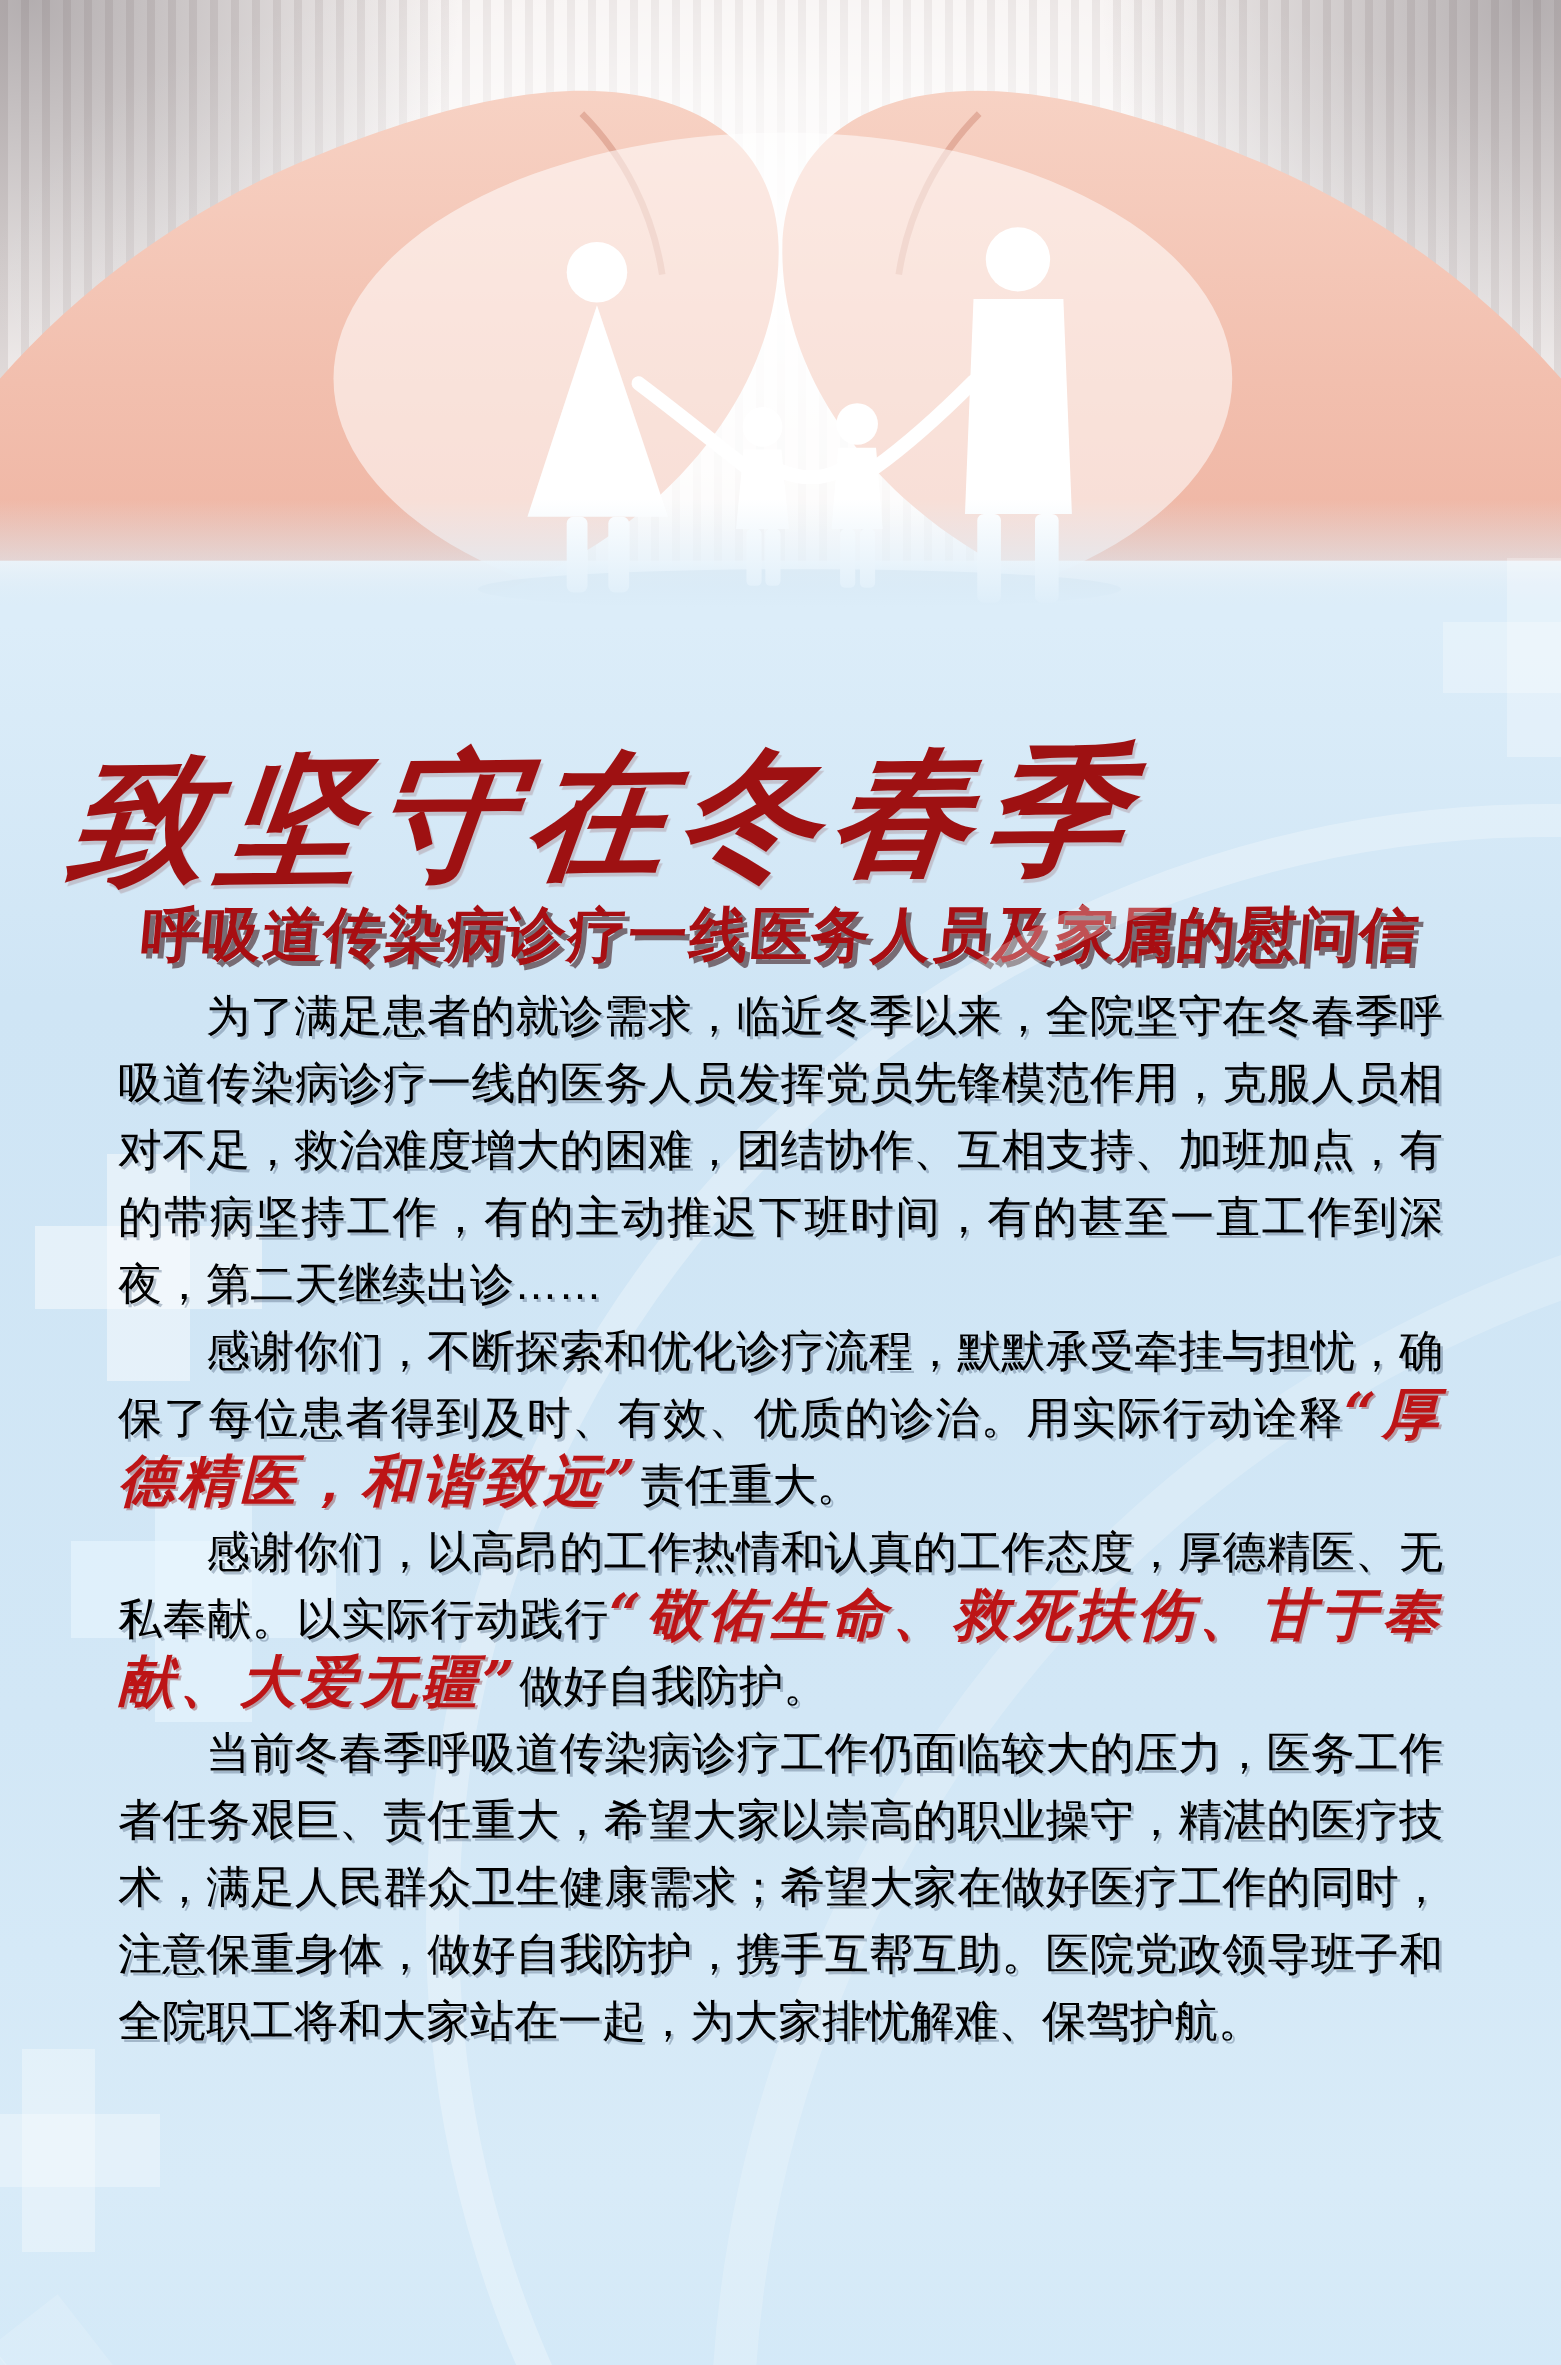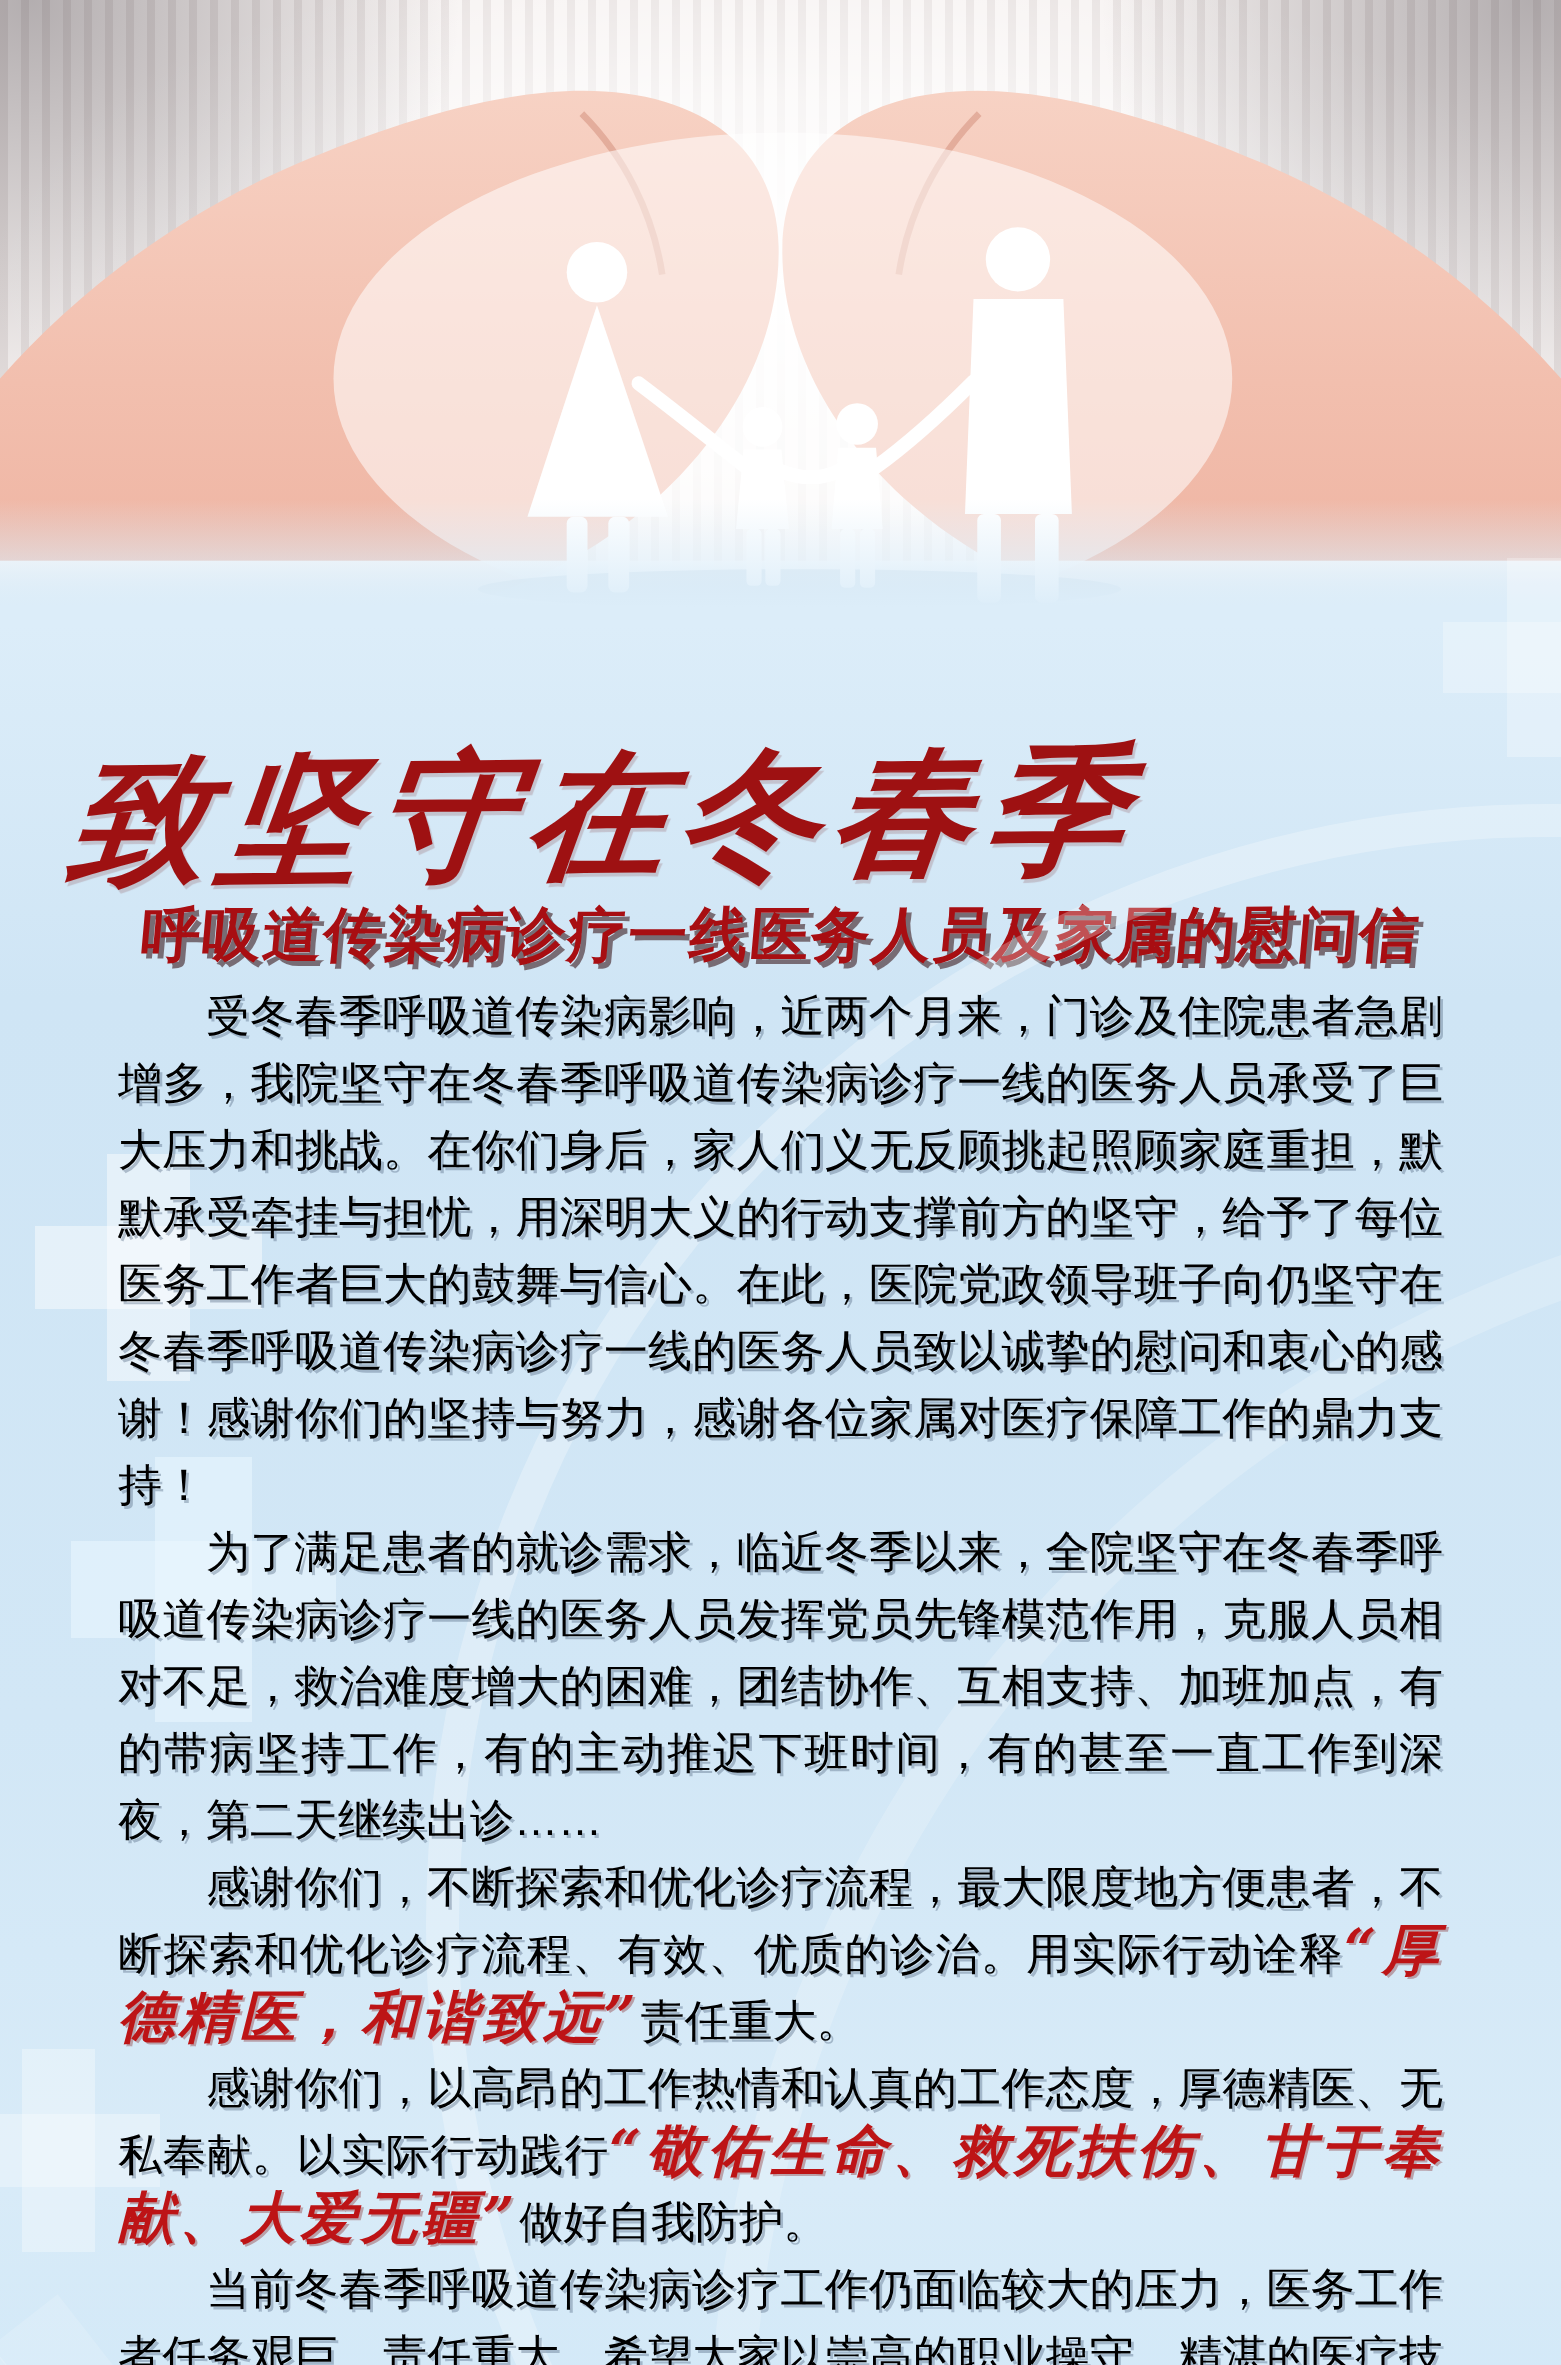--- a/index.html
+++ b/index.html
@@ -126,21 +126,20 @@
   <div class="cross" style="--s:199px;--a:71px;--c:rgba(255,255,255,.28);width:199px;height:199px;left:1443px;top:558px;"></div>
   <div class="arc" style="width:2176px;height:2176px;left:426px;top:804px;"></div>
   <div class="arc" style="width:2460px;height:2460px;left:710px;top:1183px;border-width:43px;border-color:rgba(255,255,255,.20);"></div>
   <div class="band" style="left:123px;top:2105px;width:142px;height:1230px;"></div>
   <div class="band" style="left:331px;top:2200px;width:85px;height:1135px;background:rgba(255,255,255,.15);"></div>
 
   <h1 class="title">致坚守在冬春季</h1>
   <h2 class="subtitle">呼吸道传染病诊疗一线医务人员及家属的慰问信</h2>
 
   <main class="letter">
-      <p><span class="seg-normal">受冬春季呼吸道传染病影响，近两个月来，门诊及住院患者急剧增多，我院坚守在冬春季呼吸道传染病诊疗一线的医务人员承受了巨大压力和挑战。在你们身后，家人们义无反顾挑起照顾家庭重担，默默承受牵挂与担忧，用深明大义的行动支撑前方的坚守，给予了每位医务工作者巨大的鼓舞与信心。在此，医院党政领导班子向仍坚守在冬春季呼吸道传染病诊疗一线的医务人员致以诚挚的慰问和衷心的感谢！感谢你们的坚持与努力，感谢各位家属对医疗保障工作的鼎力支持！</span></p>
       <p><span class="seg-normal">为了满足患者的就诊需求，临近冬季以来，全院坚守在冬春季呼吸道传染病诊疗一线的医务人员发挥党员先锋模范作用，克服人员相对不足，救治难度增大的困难，团结协作、互相支持、加班加点，有的带病坚持工作，有的主动推迟下班时间，有的甚至一直工作到深夜，第二天继续出诊……</span></p>
-      <p><span class="seg-normal">感谢你们，不断探索和优化诊疗流程，最大限度地方便患者，不断探索和优化诊疗流程、有效、优质的诊治。用实际行动诠释</span><span class="seg-quote">“厚德精医，和谐致远”</span><span class="seg-normal">责任重大。</span></p>
+      <p><span class="seg-normal">感谢你们，不断探索和优化诊疗流程，默默承受牵挂与担忧，确保了每位患者得到及时、有效、优质的诊治。用实际行动诠释</span><span class="seg-quote">“厚德精医，和谐致远”</span><span class="seg-normal">责任重大。</span></p>
       <p><span class="seg-normal">感谢你们，以高昂的工作热情和认真的工作态度，厚德精医、无私奉献。以实际行动践行</span><span class="seg-quote">“敬佑生命、救死扶伤、甘于奉献、大爱无疆”</span><span class="seg-normal">做好自我防护。</span></p>
       <p><span class="seg-normal">当前冬春季呼吸道传染病诊疗工作仍面临较大的压力，医务工作者任务艰巨、责任重大，希望大家以崇高的职业操守，精湛的医疗技术，满足人民群众卫生健康需求；希望大家在做好医疗工作的同时，注意保重身体，做好自我防护，携手互帮互助。医院党政领导班子和全院职工将和大家站在一起，为大家排忧解难、保驾护航。</span></p>
     </main>
 
 </div>
 
 
 </body></html>

